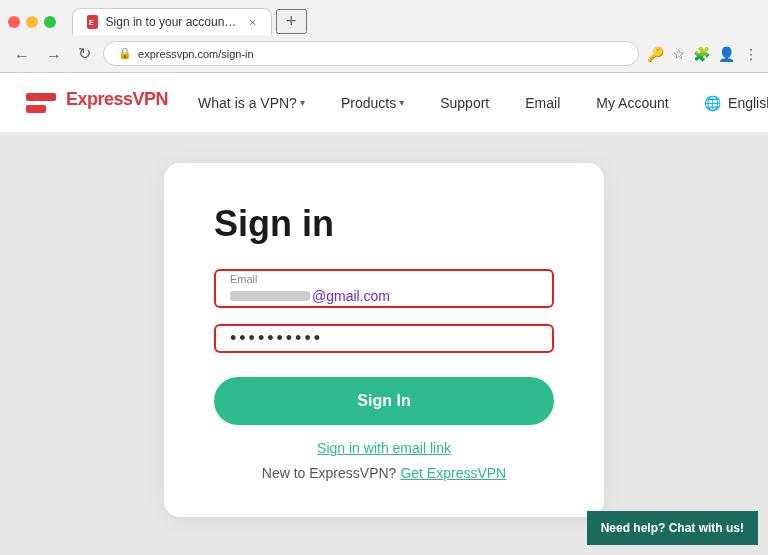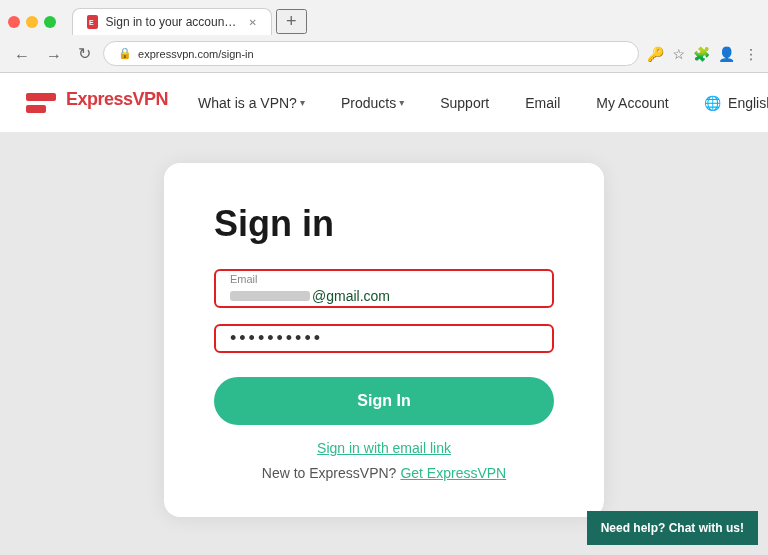--- a/index.html
+++ b/index.html
@@ -140,21 +140,21 @@
 
 <div class="main-content">
   <div class="card">
     <h1 class="sign-in-title">Sign in</h1>
 
     <div class="form-group">
       <div class="form-field">
         <div class="field-label">Email</div>
         <div style="display:flex;align-items:center;">
           <span style="background:#ccc;width:80px;height:10px;border-radius:3px;display:inline-block;margin-right:2px;"></span>
-          <span style="font-size:14px;color:#14532d;">@gmail.com</span>
+          <span style="font-size:14px;color:#6d28d9;">@gmail.com</span>
         </div>
       </div>
     </div>
 
     <div class="form-group">
       <div class="form-field">
         <input type="password" class="field-input" value="••••••••••" style="font-size: 18px; letter-spacing: 3px;" readonly="">
       </div>
     </div>
 

